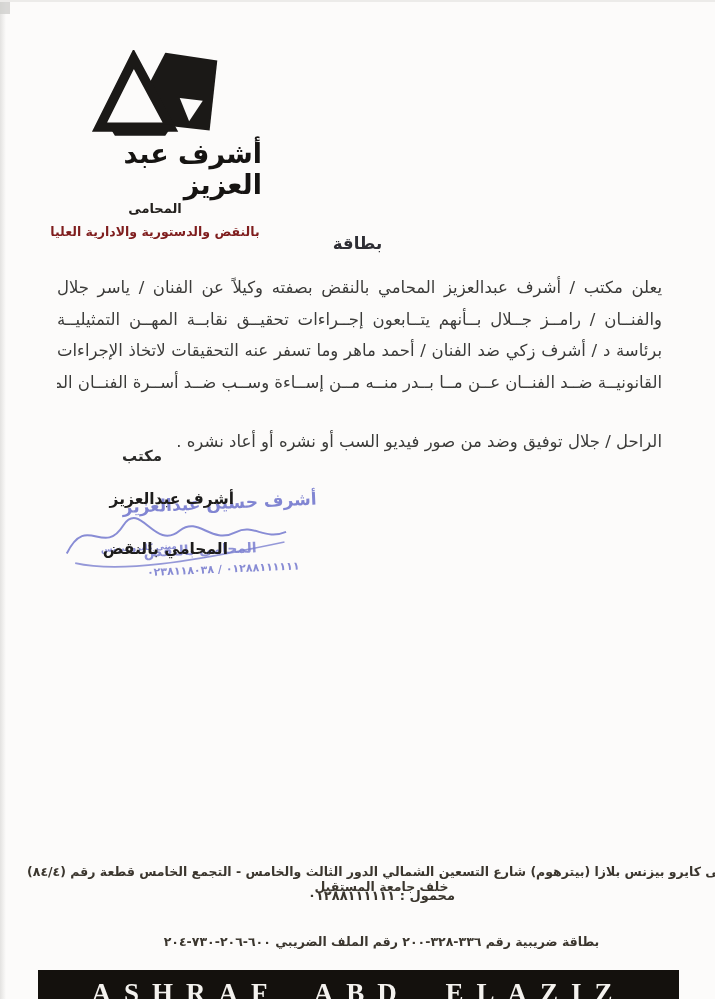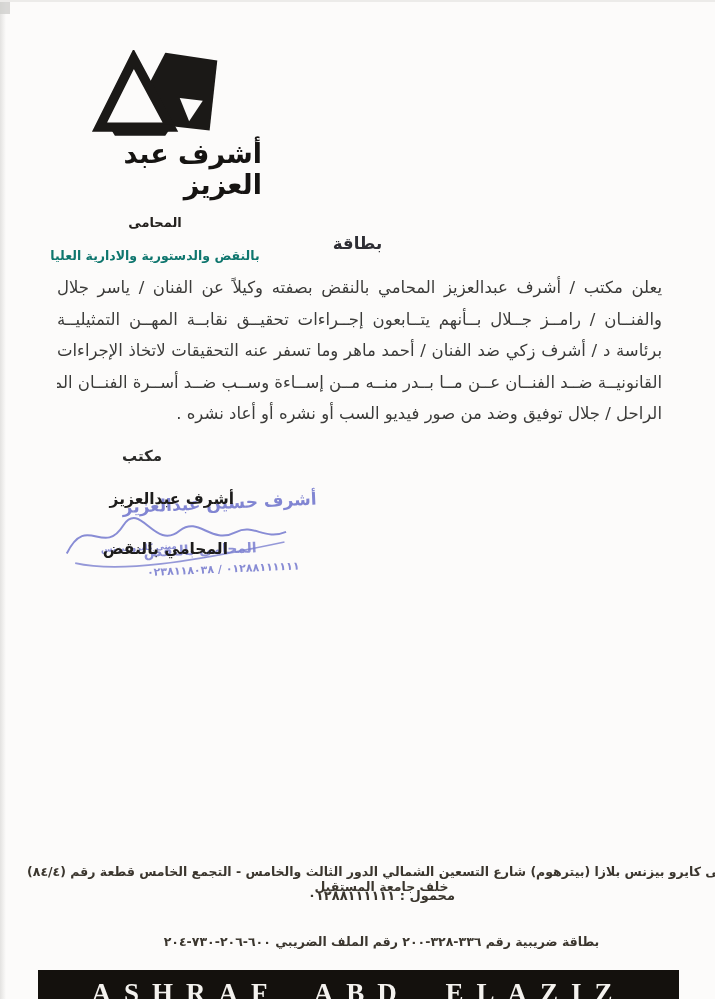--- a/index.html
+++ b/index.html
@@ -12,30 +12,30 @@
   
   .edge-left{position:absolute;left:0;top:0;width:6px;height:100%;
     background:linear-gradient(to right,#dddcda,rgba(250,250,248,0));opacity:.8;}
   .edge-corner{position:absolute;left:0;top:0;width:10px;height:14px;background:#cfcfcd;opacity:.8;}
   .edge-top{position:absolute;left:0;top:0;width:100%;height:2px;background:#ecebe9;}
 
   
   .logo{position:absolute;left:48px;top:50px;width:214px;text-align:center;color:#1b1917;}
   .logo svg{display:block;margin:0 auto;}
   .logo-name{font-size:27px;font-weight:bold;letter-spacing:.5px;margin-top:2px;color:#161412;text-align:right;}
-  .logo-role{font-size:13px;font-weight:bold;margin-top:15px;color:#24211e;}
-  .logo-scope{font-size:12.5px;font-weight:bold;margin-top:18px;color:#0f766e;}
+  .logo-role{font-size:13px;font-weight:bold;margin-top:1px;color:#24211e;}
+  .logo-scope{font-size:12.5px;font-weight:bold;margin-top:8px;color:#7f1d1d;}
 
   
   .stmt-title{position:absolute;left:0;top:234px;width:715px;text-align:center;
     font-size:16.5px;font-weight:600;color:#2e2e34;}
   .stmt{position:absolute;left:57px;right:53px;top:272px;direction:rtl;color:#3b3b39;}
   .stmt .line{font-size:16.5px;line-height:31.5px;white-space:nowrap;overflow:hidden;
     text-align:justify;text-align-last:justify;}
-  .stmt .line.last{text-align-last:right;}
+  .stmt .line.last{text-align-last:right;margin-top:28px;}
 
   
   .office-label{position:absolute;left:122px;top:447px;font-size:15px;font-weight:600;color:#2c2c2a;direction:rtl;}
   .sig{position:absolute;left:58px;top:478px;width:268px;height:110px;direction:rtl;}
   .stamp{position:absolute;inset:0;transform:rotate(-2.5deg);color:#7b7fd0;}
   .stamp-name{position:absolute;right:8px;top:16px;font-size:17px;font-weight:bold;opacity:.95;letter-spacing:1px;white-space:nowrap;}
   .stamp-title{position:absolute;right:70px;top:64px;font-size:14px;font-weight:bold;opacity:.85;white-space:nowrap;}
   .stamp-building{position:absolute;right:150px;top:62px;font-size:8.5px;font-weight:bold;opacity:.9;white-space:nowrap;}
   .stamp-phones{position:absolute;right:28px;top:86px;font-size:11px;font-weight:bold;letter-spacing:1px;opacity:.9;direction:ltr;white-space:nowrap;}
   .scribble{position:absolute;left:0;top:22px;}

